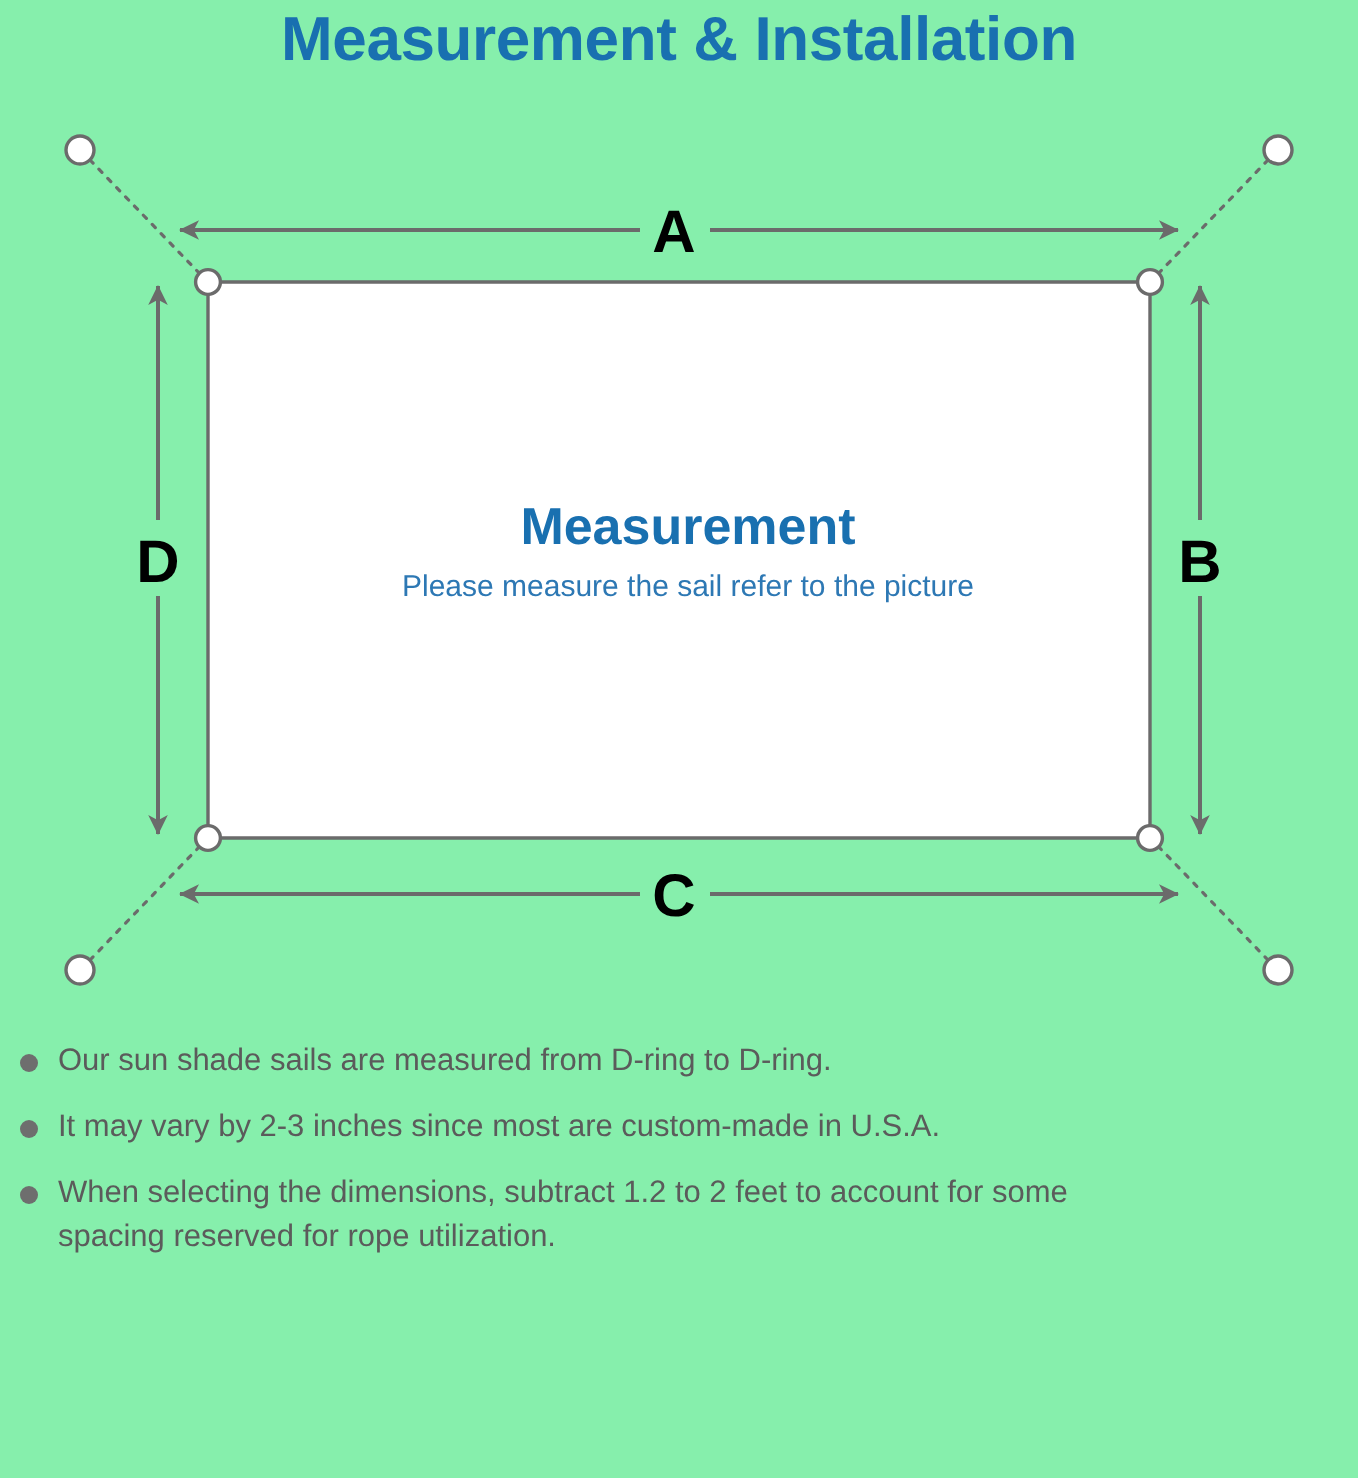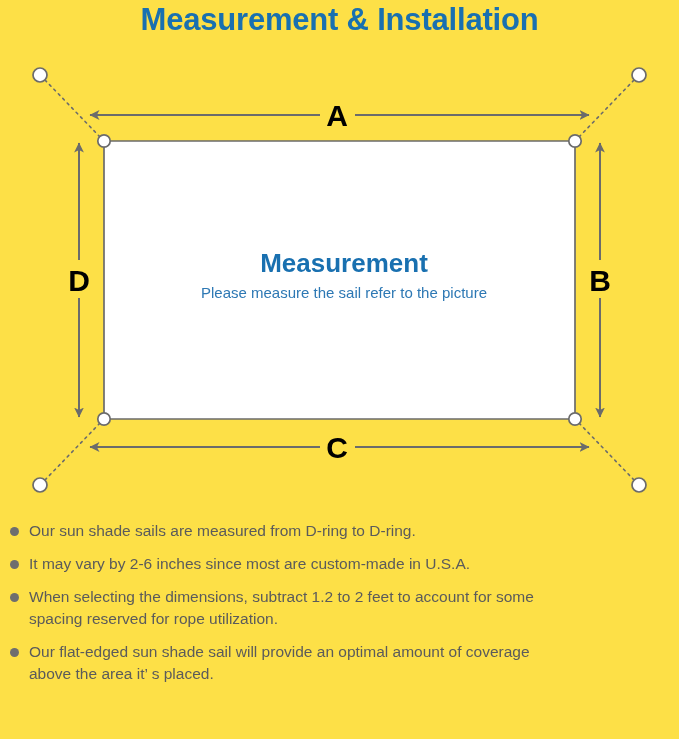--- a/index.html
+++ b/index.html
@@ -11,21 +11,21 @@
     width: 679px;
     height: 739px;
     font-family: "Liberation Sans", sans-serif;
     position: relative;
     overflow: hidden;
   }
   #page {
     position: relative;
     width: 679px;
     height: 739px;
-    background: #fde047;
+    background: #86efac;
   }
   .title {
     position: absolute;
     left: 0;
     top: 0;
     width: 679px;
     text-align: center;
     font-size: 31px;
     font-weight: bold;
     color: #1970b0;
@@ -149,25 +149,21 @@
     <text class="svg-center-sub" x="344" y="258" font-size="15" text-anchor="middle">Please measure the sail refer to the picture</text>
   </svg>
 
   <div id="notes">
     <div class="note-row">
       <span class="bullet"></span>
       <span class="note-text">Our sun shade sails are measured from D-ring to D-ring.</span>
     </div>
     <div class="note-row">
       <span class="bullet"></span>
-      <span class="note-text">It may vary by 2-6 inches since most are custom-made in U.S.A.</span>
+      <span class="note-text">It may vary by 2-3 inches since most are custom-made in U.S.A.</span>
     </div>
     <div class="note-row">
       <span class="bullet"></span>
       <span class="note-text">When selecting the dimensions, subtract 1.2 to 2 feet to account for some spacing reserved for rope utilization.</span>
-    </div>
-    <div class="note-row">
-      <span class="bullet"></span>
-      <span class="note-text">Our flat-edged sun shade sail will provide an optimal amount of coverage above the area it’ s placed.</span>
     </div>
   </div>
 
 </div>
 
 </body></html>

